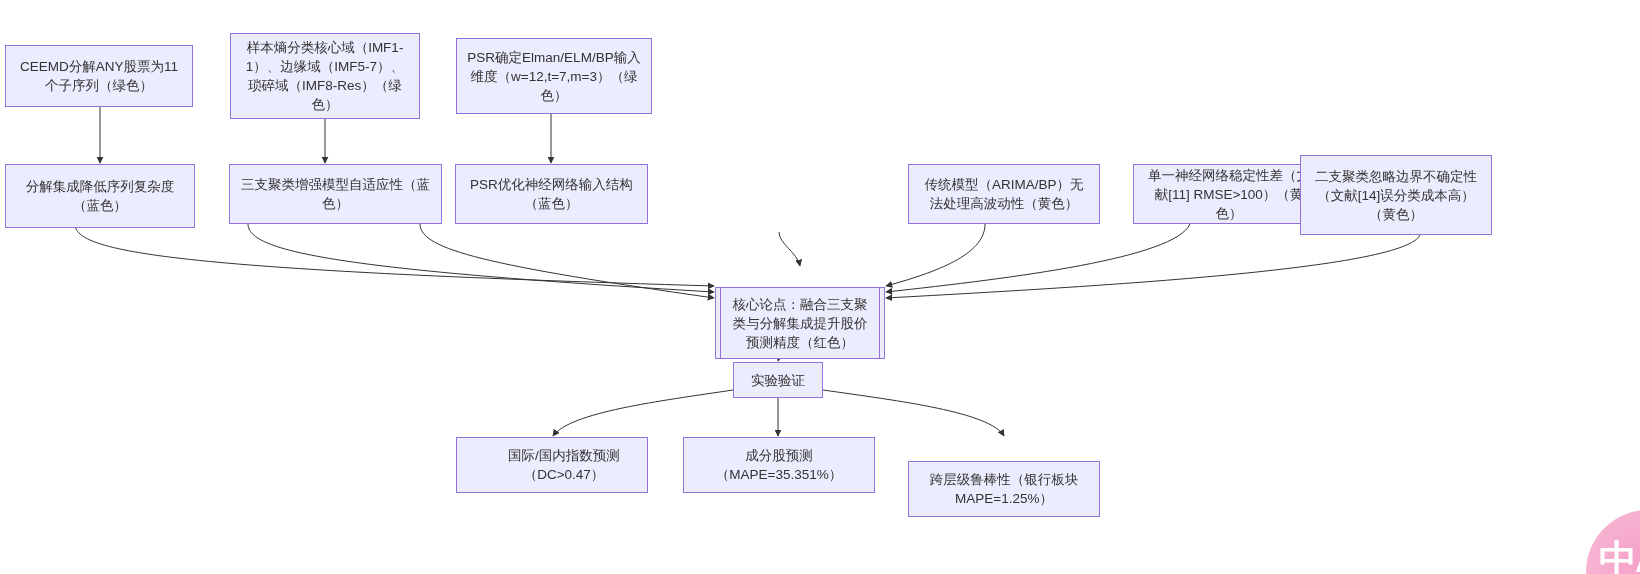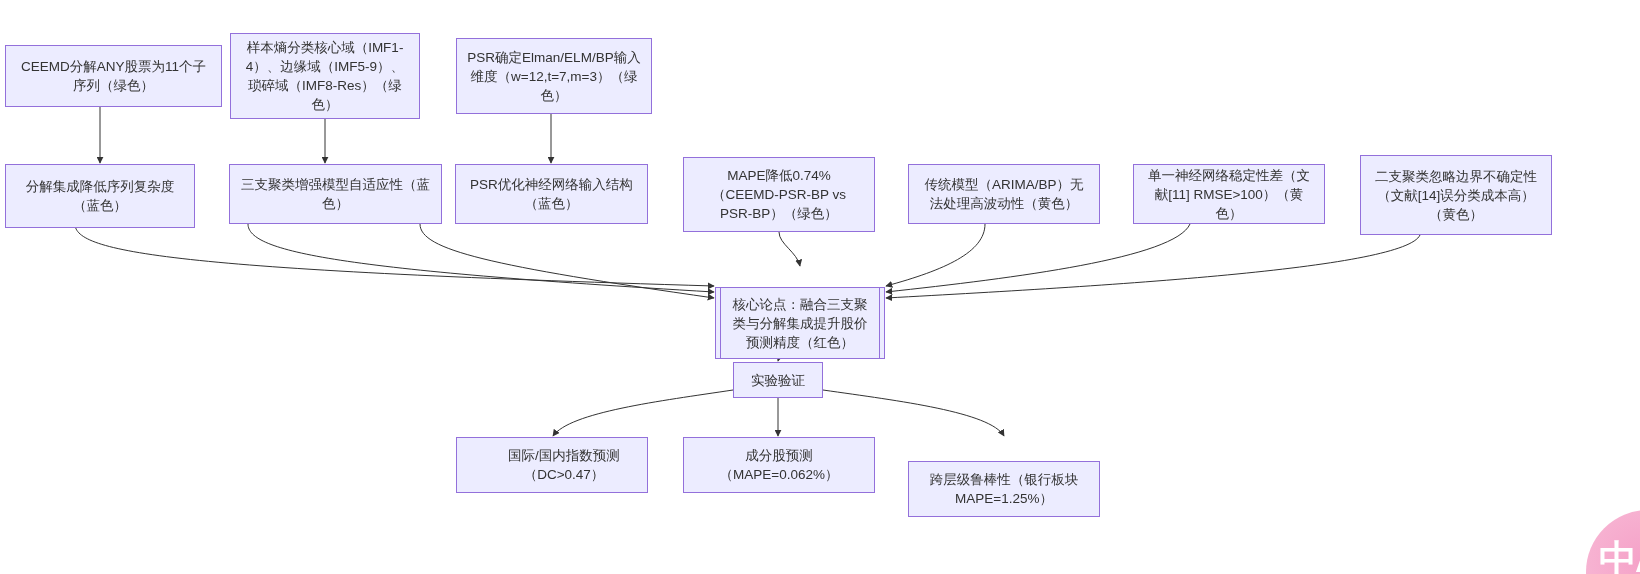--- a/index.html
+++ b/index.html
@@ -87,39 +87,38 @@
       <path marker-end="url(#arrow)" d="M985,224 C985,252 945,270 886,286"></path>
       <path marker-end="url(#arrow)" d="M1190,224 C1175,258 1015,278 886,292"></path>
       <path marker-end="url(#arrow)" d="M1420,235 C1405,268 1125,285 886,298"></path>
       <path marker-end="url(#arrow)" d="M800,340 C800,348 781,350 778,361"></path>
       <path marker-end="url(#arrow)" d="M733,390 C660,401 570,412 553,436"></path>
       <path marker-end="url(#arrow)" d="M778,398 L778,436"></path>
       <path marker-end="url(#arrow)" d="M823,390 C900,401 990,412 1004,436"></path>
     </g>
   </svg>
 
-  <div class="node" style="left:5px;   top:45px;  width:217px; height:62px;">CEEMD分解ANY股票为11个子序列（绿色）</div>
-  <div class="node" style="left:230px; top:33px;  width:190px; height:86px;">样本熵分类核心域（IMF1-4）、边缘域（IMF5-9）、琐碎域（IMF8-Res）（绿色）</div>
+  <div class="node" style="left:5px;   top:45px;  width:188px; height:62px;">CEEMD分解ANY股票为11个子序列（绿色）</div>
+  <div class="node" style="left:230px; top:33px;  width:190px; height:86px;">样本熵分类核心域（IMF1-1）、边缘域（IMF5-7）、琐碎域（IMF8-Res）（绿色）</div>
   <div class="node" style="left:456px; top:38px;  width:196px; height:76px;">PSR确定Elman/ELM/BP输入维度（w=12,t=7,m=3）（绿色）</div>
 
   <div class="node" style="left:5px;    top:164px; width:190px; height:64px;">分解集成降低序列复杂度（蓝色）</div>
   <div class="node" style="left:229px;  top:164px; width:213px; height:60px;">三支聚类增强模型自适应性（蓝色）</div>
   <div class="node" style="left:455px;  top:164px; width:193px; height:60px;">PSR优化神经网络输入结构（蓝色）</div>
-  <div class="node" style="left:683px;  top:157px; width:192px; height:75px;">MAPE降低0.74%（CEEMD-PSR-BP vs PSR-BP）（绿色）</div>
   <div class="node" style="left:908px;  top:164px; width:192px; height:60px;">传统模型（ARIMA/BP）无法处理高波动性（黄色）</div>
   <div class="node" style="left:1133px; top:164px; width:192px; height:60px;text-align:center;">单一神经网络稳定性差（文献[11] RMSE&gt;100）（黄色）</div>
-  <div class="node" style="left:1360px; top:155px; width:192px; height:80px;">二支聚类忽略边界不确定性（文献[14]误分类成本高）（黄色）</div>
+  <div class="node" style="left:1300px; top:155px; width:192px; height:80px;">二支聚类忽略边界不确定性（文献[14]误分类成本高）（黄色）</div>
 
   <div class="node subroutine" style="left:715px; top:268px; width:170px; height:72px;">
     <span class="inner-line left"></span>
     <span class="inner-line right"></span>
     <span>核心论点：融合三支聚类与分解集成提升股价预测精度（红色）</span>
   </div>
 
   <div class="node" style="left:733px; top:362px; width:90px; height:36px;">实验验证</div>
 
   <div class="node" style="left:456px; top:437px; width:192px; height:56px;padding-left:34px;">国际/国内指数预测（DC&gt;0.47）</div>
-  <div class="node" style="left:683px; top:437px; width:192px; height:56px;">成分股预测（MAPE=0.062%）</div>
+  <div class="node" style="left:683px; top:437px; width:192px; height:56px;">成分股预测（MAPE=35.351%）</div>
   <div class="node" style="left:908px; top:437px; width:192px; height:56px;margin-top:24px;">跨层级鲁棒性（银行板块MAPE=1.25%）</div>
 
   <div id="translate-badge">中A</div>
 
 </div>
 
 </body></html>

